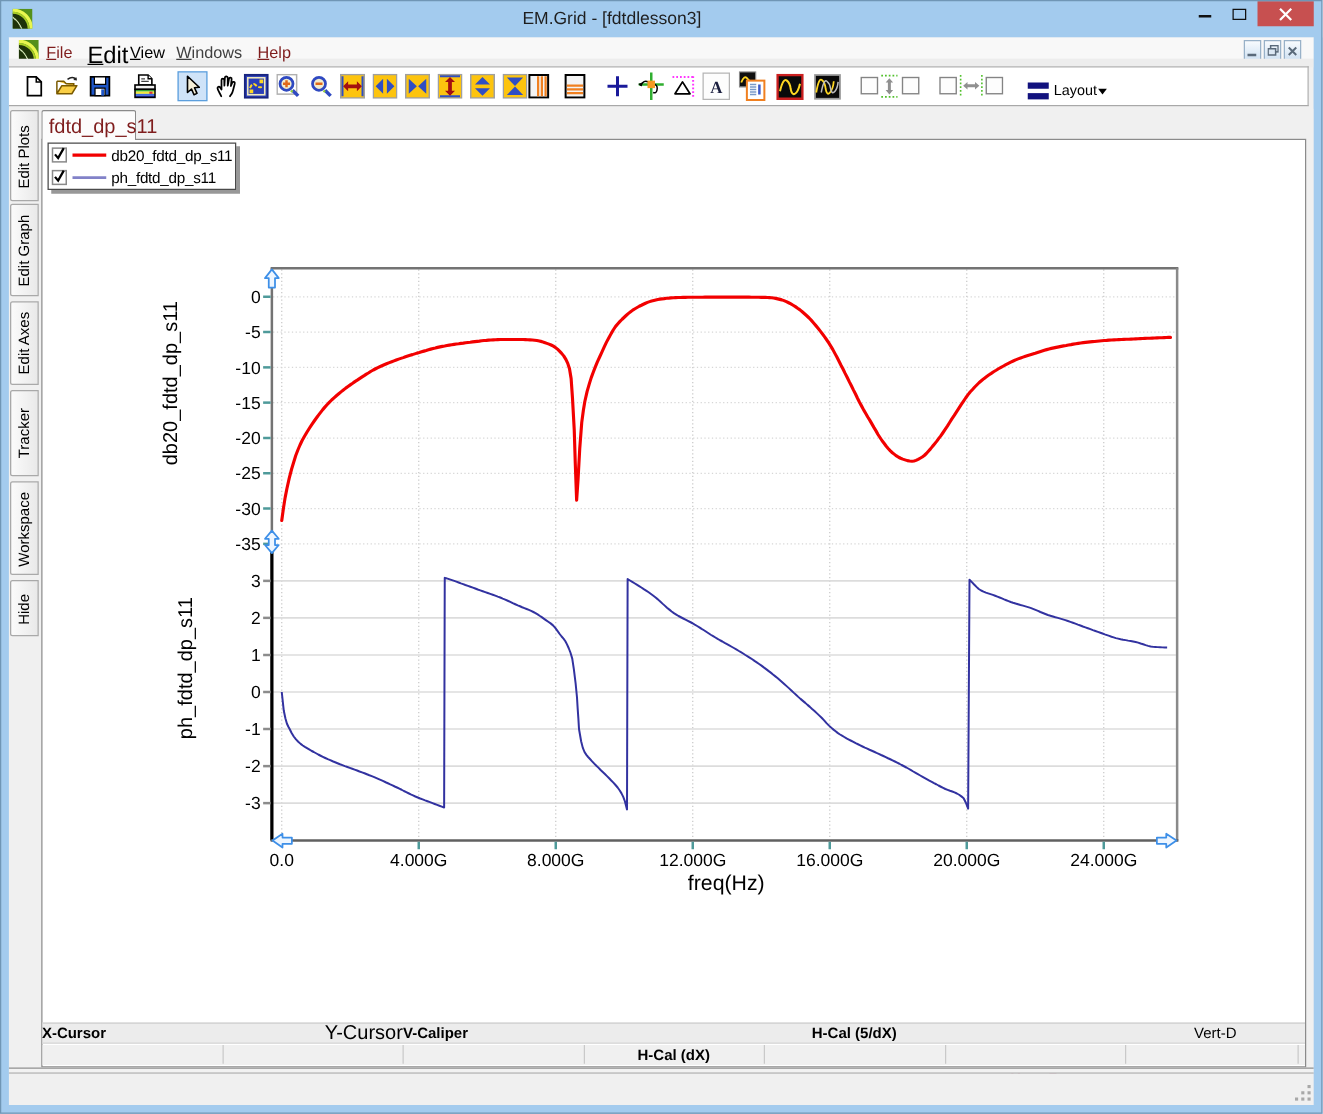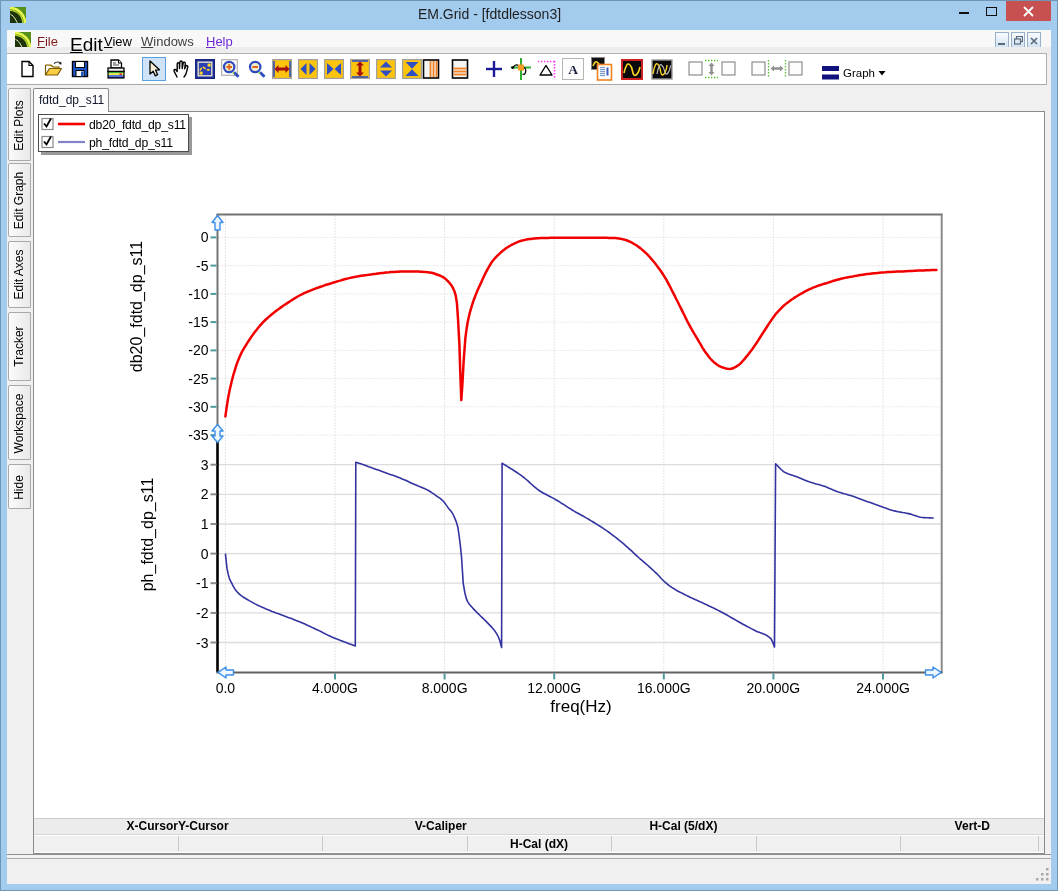--- a/index.html
+++ b/index.html
@@ -29,21 +29,21 @@
     <rect width="16" height="16" fill="#55901a"></rect>
     <path d="M0 3.5 A 12.5 12.5 0 0 1 12.5 16 L 0 16 Z" fill="#1e3309"></path>
     <path d="M15 16 A 15 15 0 0 0 0 1" fill="none" stroke="#e9f64e" stroke-width="2.6"></path>
     <path d="M12.8 16 A 12.8 12.8 0 0 0 0 3.2" fill="none" stroke="#a9cc28" stroke-width="1.5"></path>
     <path d="M0 6.5 L2.5 9 M2 8 L5 11.5 M4.5 11 L6.5 14 M6 13.5 L7.5 16" stroke="#d5e8b8" stroke-width="0.9" fill="none"></path>
   </svg>
 <div class="abs" style="left:37px;top:34px;font-size:13px;color:#7f1d1d;z-index:3"><span style="text-decoration:underline">F</span>ile</div>
 <div class="abs" style="left:70px;top:34px;font-size:19px;color:#000;z-index:3"><span style="text-decoration:underline">E</span>dit</div>
 <div class="abs" style="left:104px;top:34px;font-size:13px;color:#000;z-index:3"><span style="text-decoration:underline">V</span>iew</div>
 <div class="abs" style="left:141px;top:34px;font-size:13px;color:#404040;z-index:3"><span style="text-decoration:underline">W</span>indows</div>
-<div class="abs" style="left:206px;top:34px;font-size:13px;color:#6d28d9;z-index:3"><span style="text-decoration:underline">H</span>elp</div>
+<div class="abs" style="left:206px;top:34px;font-size:13px;color:#7f1d1d;z-index:3"><span style="text-decoration:underline">H</span>elp</div>
 
 <div class="abs" style="left:995px;top:32px;width:14px;height:17px;background:linear-gradient(#f8fbfe,#cfe1f2);border:1px solid #98b1c8"></div>
 <div class="abs" style="left:1011px;top:32px;width:14px;height:17px;background:linear-gradient(#f8fbfe,#cfe1f2);border:1px solid #98b1c8"></div>
 <div class="abs" style="left:1027px;top:32px;width:14px;height:17px;background:linear-gradient(#f8fbfe,#cfe1f2);border:1px solid #98b1c8"></div>
 <div class="abs" style="left:998px;top:43px;width:7px;height:2px;background:#5a6a7a"></div>
 <svg class="abs" style="left:1014px;top:36px" width="9" height="9" viewBox="0 0 9 9">
     <rect x="2.5" y="0.5" width="6" height="5" fill="none" stroke="#5a6a7a" stroke-width="1.2"></rect>
     <rect x="0.5" y="3" width="6" height="5" fill="#dce8f4" stroke="#5a6a7a" stroke-width="1.2"></rect>
   </svg>
 <svg class="abs" style="left:1030px;top:37px" width="8" height="8" viewBox="0 0 8 8">
@@ -201,21 +201,21 @@
     <rect x="1" y="4" width="13" height="13" fill="#fdfdfd" stroke="#848484" stroke-width="1.1"></rect>
     <rect x="38" y="4" width="13" height="13" fill="#fdfdfd" stroke="#848484" stroke-width="1.1"></rect>
     <line x1="17.5" y1="2" x2="17.5" y2="20" stroke="#52c02c" stroke-width="1.3" stroke-dasharray="1.4,1.6"></line>
     <line x1="34.5" y1="2" x2="34.5" y2="20" stroke="#52c02c" stroke-width="1.3" stroke-dasharray="1.4,1.6"></line>
     <path d="M19.5 10.5 L23 7.5 V9.3 H29 V7.5 L32.5 10.5 L29 13.5 V11.7 H23 V13.5 Z" fill="#909090"></path>
   </svg>
 <svg class="abs" style="left:822px;top:63px" width="18" height="18" viewBox="0 0 18 18">
     <rect x="0" y="3" width="17" height="5" fill="#12127e"></rect>
     <rect x="0" y="11.5" width="17" height="5" fill="#12127e"></rect>
   </svg>
-<div class="abs" style="left:843px;top:67px;font-size:11.5px;color:#000">Graph</div>
+<div class="abs" style="left:843px;top:67px;font-size:11.5px;color:#000">Layout</div>
 <svg class="abs" style="left:878px;top:70px" width="8" height="7" viewBox="0 0 8 7">
     <path d="M0.5 1 H7.5 L4 5.5 Z" fill="#000"></path>
   </svg>
 
 <div class="abs" style="left:7px;top:87px;width:1044px;height:771px;background:#f0f0f0"></div>
 <div class="abs" style="left:8px;top:88.0px;width:23px;height:73.0px;background:linear-gradient(to right,#fbfbfb,#e9e9e9);border:1px solid #a9a9a9;border-radius:2px 0 0 2px">
     <div class="abs" style="left:-26px;top:27.5px;width:75px;height:17px;transform:rotate(-90deg);transform-origin:center;font-size:12px;color:#000;text-align:center;white-space:nowrap">Edit Plots</div>
   </div>
 <div class="abs" style="left:8px;top:163.3px;width:23px;height:74.2px;background:linear-gradient(to right,#fbfbfb,#e9e9e9);border:1px solid #a9a9a9;border-radius:2px 0 0 2px">
     <div class="abs" style="left:-26px;top:28.1px;width:75px;height:17px;transform:rotate(-90deg);transform-origin:center;font-size:12px;color:#000;text-align:center;white-space:nowrap">Edit Graph</div>
@@ -229,31 +229,31 @@
 <div class="abs" style="left:8px;top:385.3px;width:23px;height:74.6px;background:linear-gradient(to right,#fbfbfb,#e9e9e9);border:1px solid #a9a9a9;border-radius:2px 0 0 2px">
     <div class="abs" style="left:-26px;top:28.299999999999997px;width:75px;height:17px;transform:rotate(-90deg);transform-origin:center;font-size:12px;color:#000;text-align:center;white-space:nowrap">Workspace</div>
   </div>
 <div class="abs" style="left:8px;top:464.0px;width:23px;height:45.0px;background:linear-gradient(to right,#fbfbfb,#e9e9e9);border:1px solid #a9a9a9;border-radius:2px 0 0 2px">
     <div class="abs" style="left:-26px;top:13.5px;width:75px;height:17px;transform:rotate(-90deg);transform-origin:center;font-size:12px;color:#000;text-align:center;white-space:nowrap">Hide</div>
   </div>
 
 <div class="abs" style="left:32.5px;top:110.5px;width:1012px;height:743px;background:#fff;border:1px solid #8b8b8b"></div>
 
 <div class="abs" style="left:32.5px;top:88px;width:76px;height:24px;background:#fcfcfc;border:1px solid #8b8b8b;border-bottom:none;border-radius:2px 2px 0 0"></div>
-<div class="abs" style="left:39px;top:93px;font-size:12px;color:#0f172a">fdtd_dp_s11</div>
+<div class="abs" style="left:39px;top:93px;font-size:16px;color:#7f1d1d">fdtd_dp_s11</div>
 
 <div class="abs" style="left:33.5px;top:817.5px;width:1010px;height:17px;background:#ececec;border-top:1px solid #cdcdcd;border-bottom:1px solid #d6d6d6"></div>
 <div class="abs" style="left:33.5px;top:835.5px;width:1010px;height:16.5px;background:#f0f0f0"></div>
-<div class="abs" style="left:33.5px;top:818.5px;width:144.4px;height:15px;font-size:12px;font-weight:bold;text-align:right;line-height:15px;color:#000">X-Cursor</div>
-<div class="abs" style="left:177.9px;top:818.5px;width:144.4px;height:15px;font-size:12px;font-weight:bold;text-align:left;line-height:15px;color:#000">Y-Cursor</div>
-<div class="abs" style="left:322.4px;top:818.5px;width:144.4px;height:15px;font-size:12px;font-weight:bold;text-align:right;line-height:15px;color:#000">V-Caliper</div>
+<div class="abs" style="left:33.5px;top:818.5px;width:144.4px;height:15px;font-size:12px;font-weight:bold;text-align:left;line-height:15px;color:#000">X-Cursor</div>
+<div class="abs" style="left:177.9px;top:818.5px;width:144.4px;height:15px;font-size:16px;font-weight:normal;text-align:right;line-height:15px;color:#000">Y-Cursor</div>
+<div class="abs" style="left:322.4px;top:818.5px;width:144.4px;height:15px;font-size:12px;font-weight:bold;text-align:left;line-height:15px;color:#000">V-Caliper</div>
 <div class="abs" style="left:466.8px;top:837px;width:144.4px;height:15px;font-size:12px;font-weight:bold;text-align:center;line-height:15px;color:#000">H-Cal (dX)</div>
 <div class="abs" style="left:611.2px;top:818.5px;width:144.4px;height:15px;font-size:12px;font-weight:bold;text-align:center;line-height:15px;color:#000">H-Cal (5/dX)</div>
 <div class="abs" style="left:755.6px;top:855px;width:144.4px;height:15px;font-size:12px;font-weight:bold;text-align:center;line-height:15px;color:#be185d">Horz-D</div>
-<div class="abs" style="left:900.1px;top:818.5px;width:144.4px;height:25px;font-size:12px;font-weight:bold;text-align:center;line-height:15px;color:#000">Vert-D</div>
+<div class="abs" style="left:900.1px;top:818.5px;width:144.4px;height:25px;font-size:12px;font-weight:normal;text-align:center;line-height:15px;color:#000">Vert-D</div>
 <div class="abs" style="left:177.9px;top:835.5px;width:1px;height:15px;background:#c9c9c9"></div>
 <div class="abs" style="left:322.4px;top:835.5px;width:1px;height:15px;background:#c9c9c9"></div>
 <div class="abs" style="left:466.8px;top:835.5px;width:1px;height:15px;background:#c9c9c9"></div>
 <div class="abs" style="left:611.2px;top:835.5px;width:1px;height:15px;background:#c9c9c9"></div>
 <div class="abs" style="left:755.6px;top:835.5px;width:1px;height:15px;background:#c9c9c9"></div>
 <div class="abs" style="left:900.1px;top:835.5px;width:1px;height:15px;background:#c9c9c9"></div>
 <div class="abs" style="left:1037.5px;top:835.5px;width:1px;height:15px;background:#c9c9c9"></div>
 
 <svg class="abs" style="left:0;top:0" width="1058" height="891" viewBox="0 0 1058 891">
 <line x1="225.4" y1="215.5" x2="225.4" y2="671.4" stroke="#c9c9c9" stroke-width="1" stroke-dasharray="1,2"></line>

